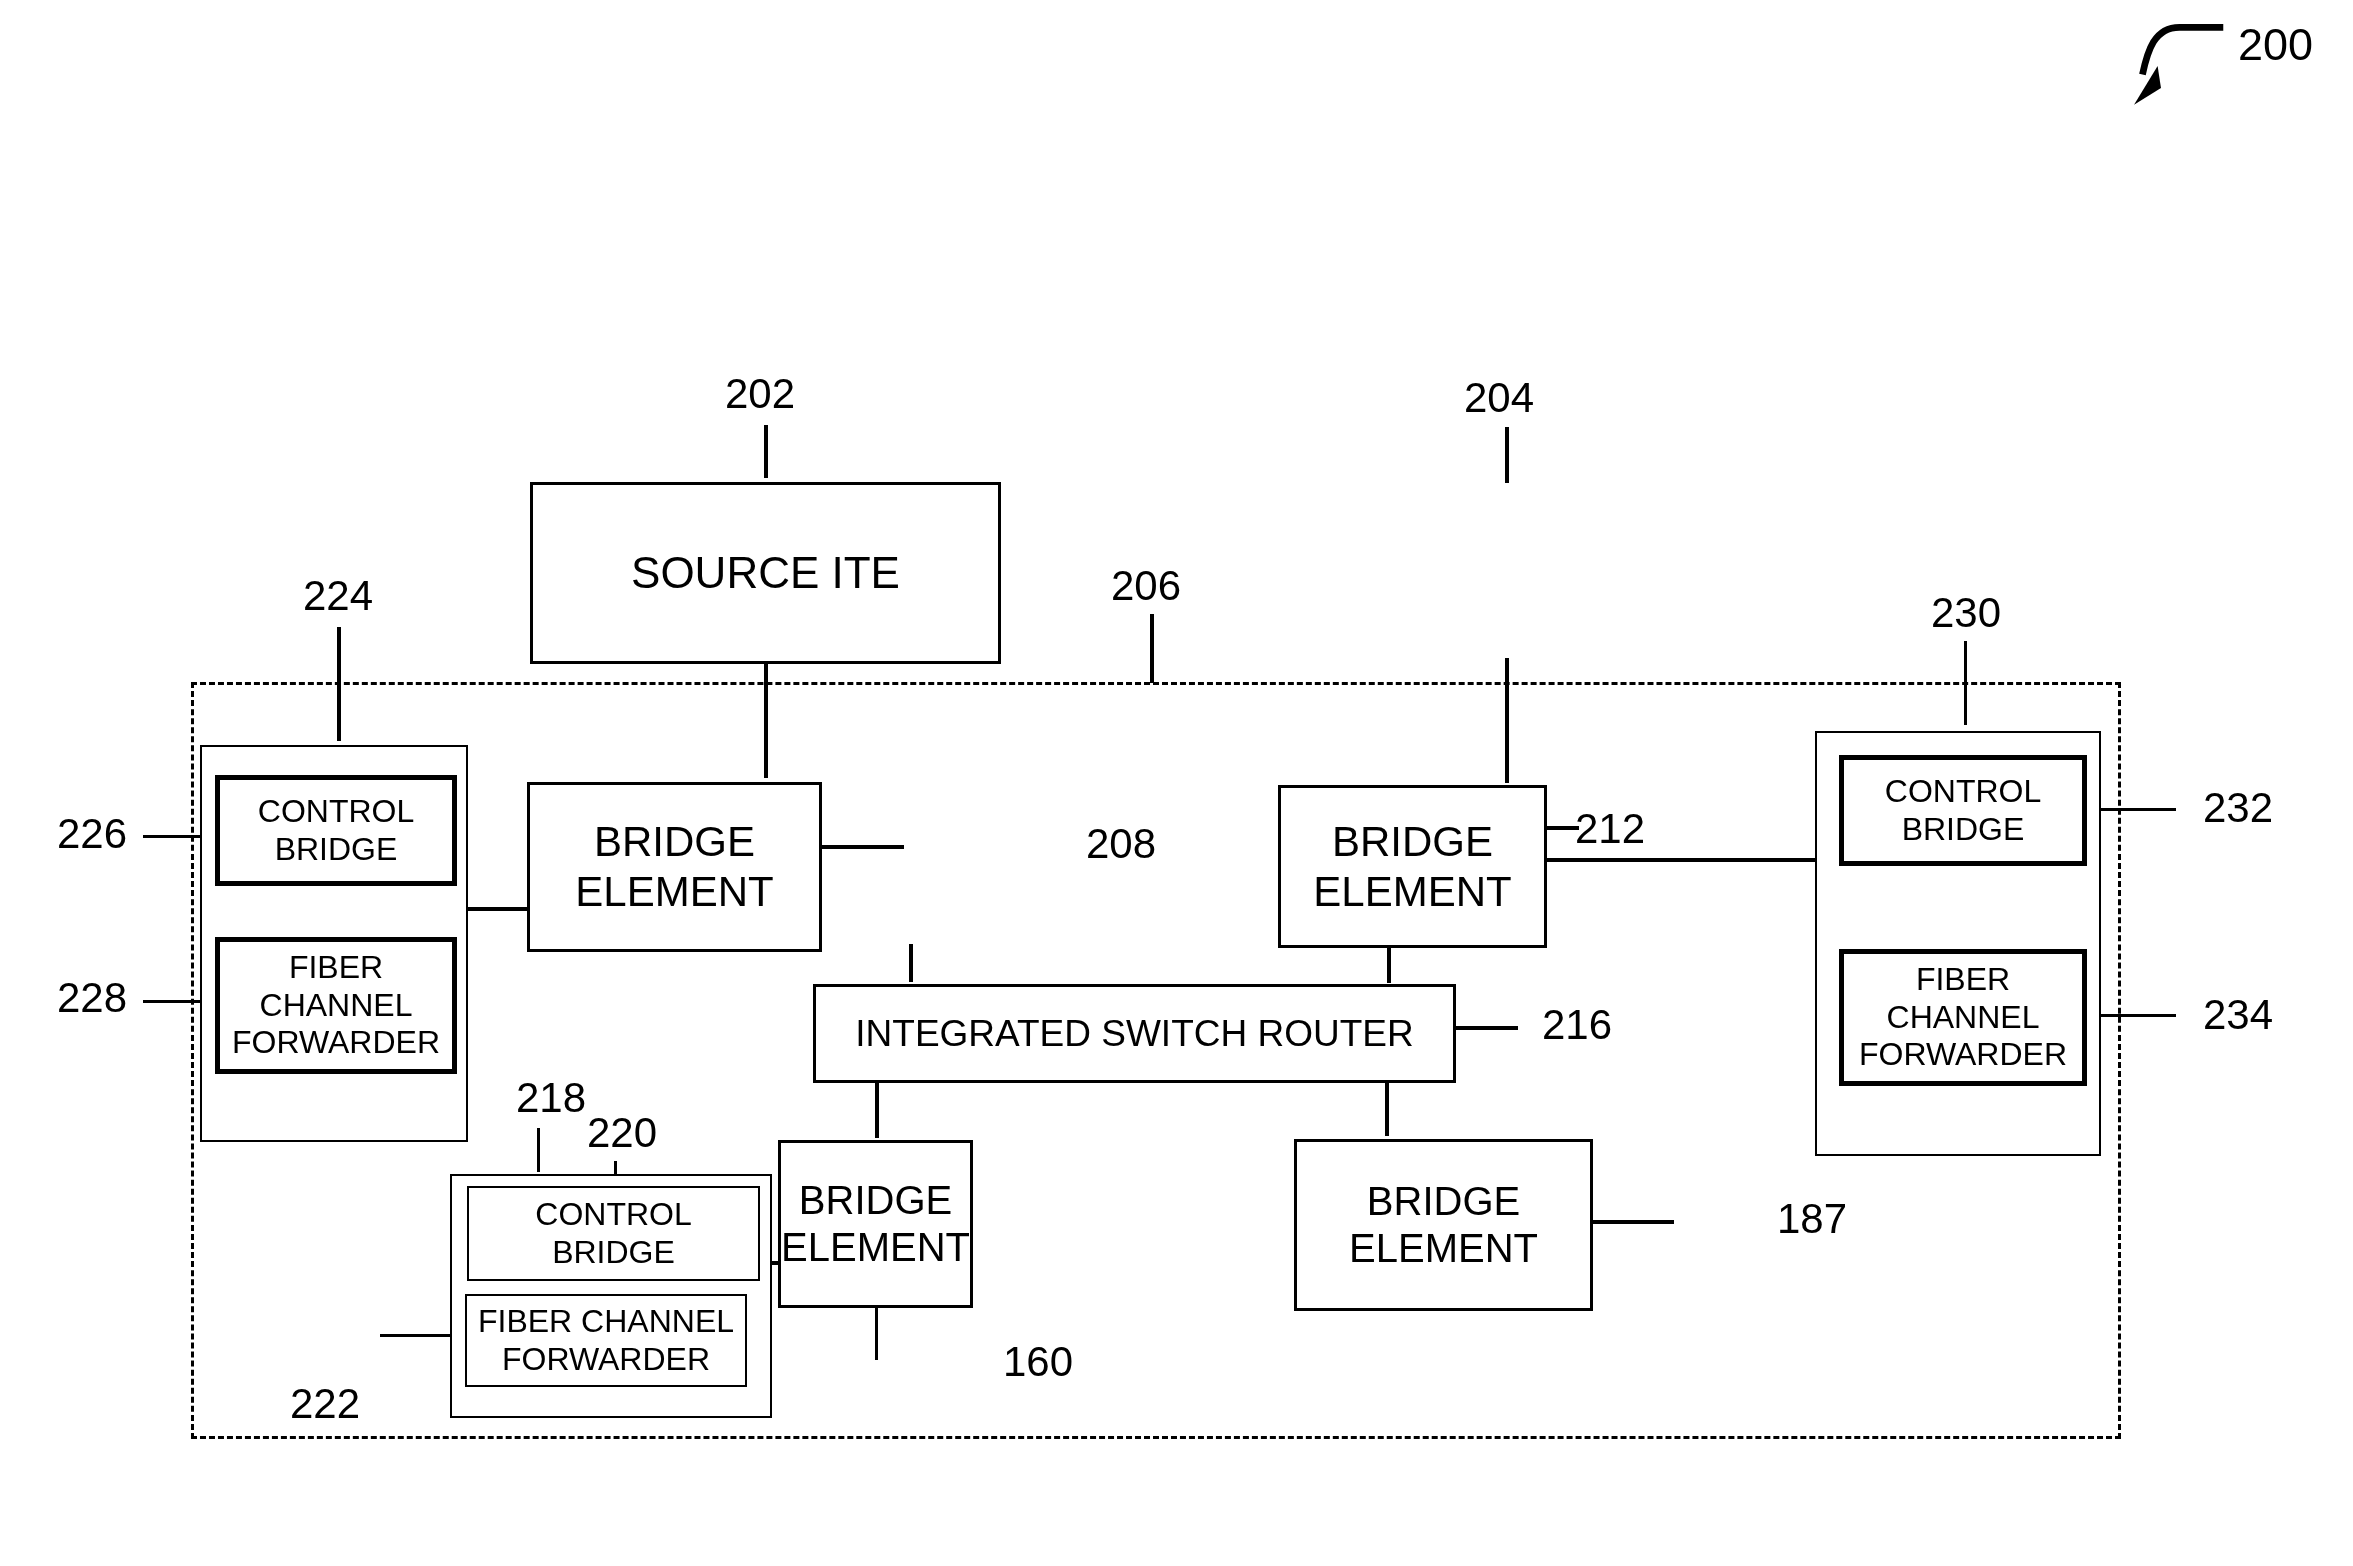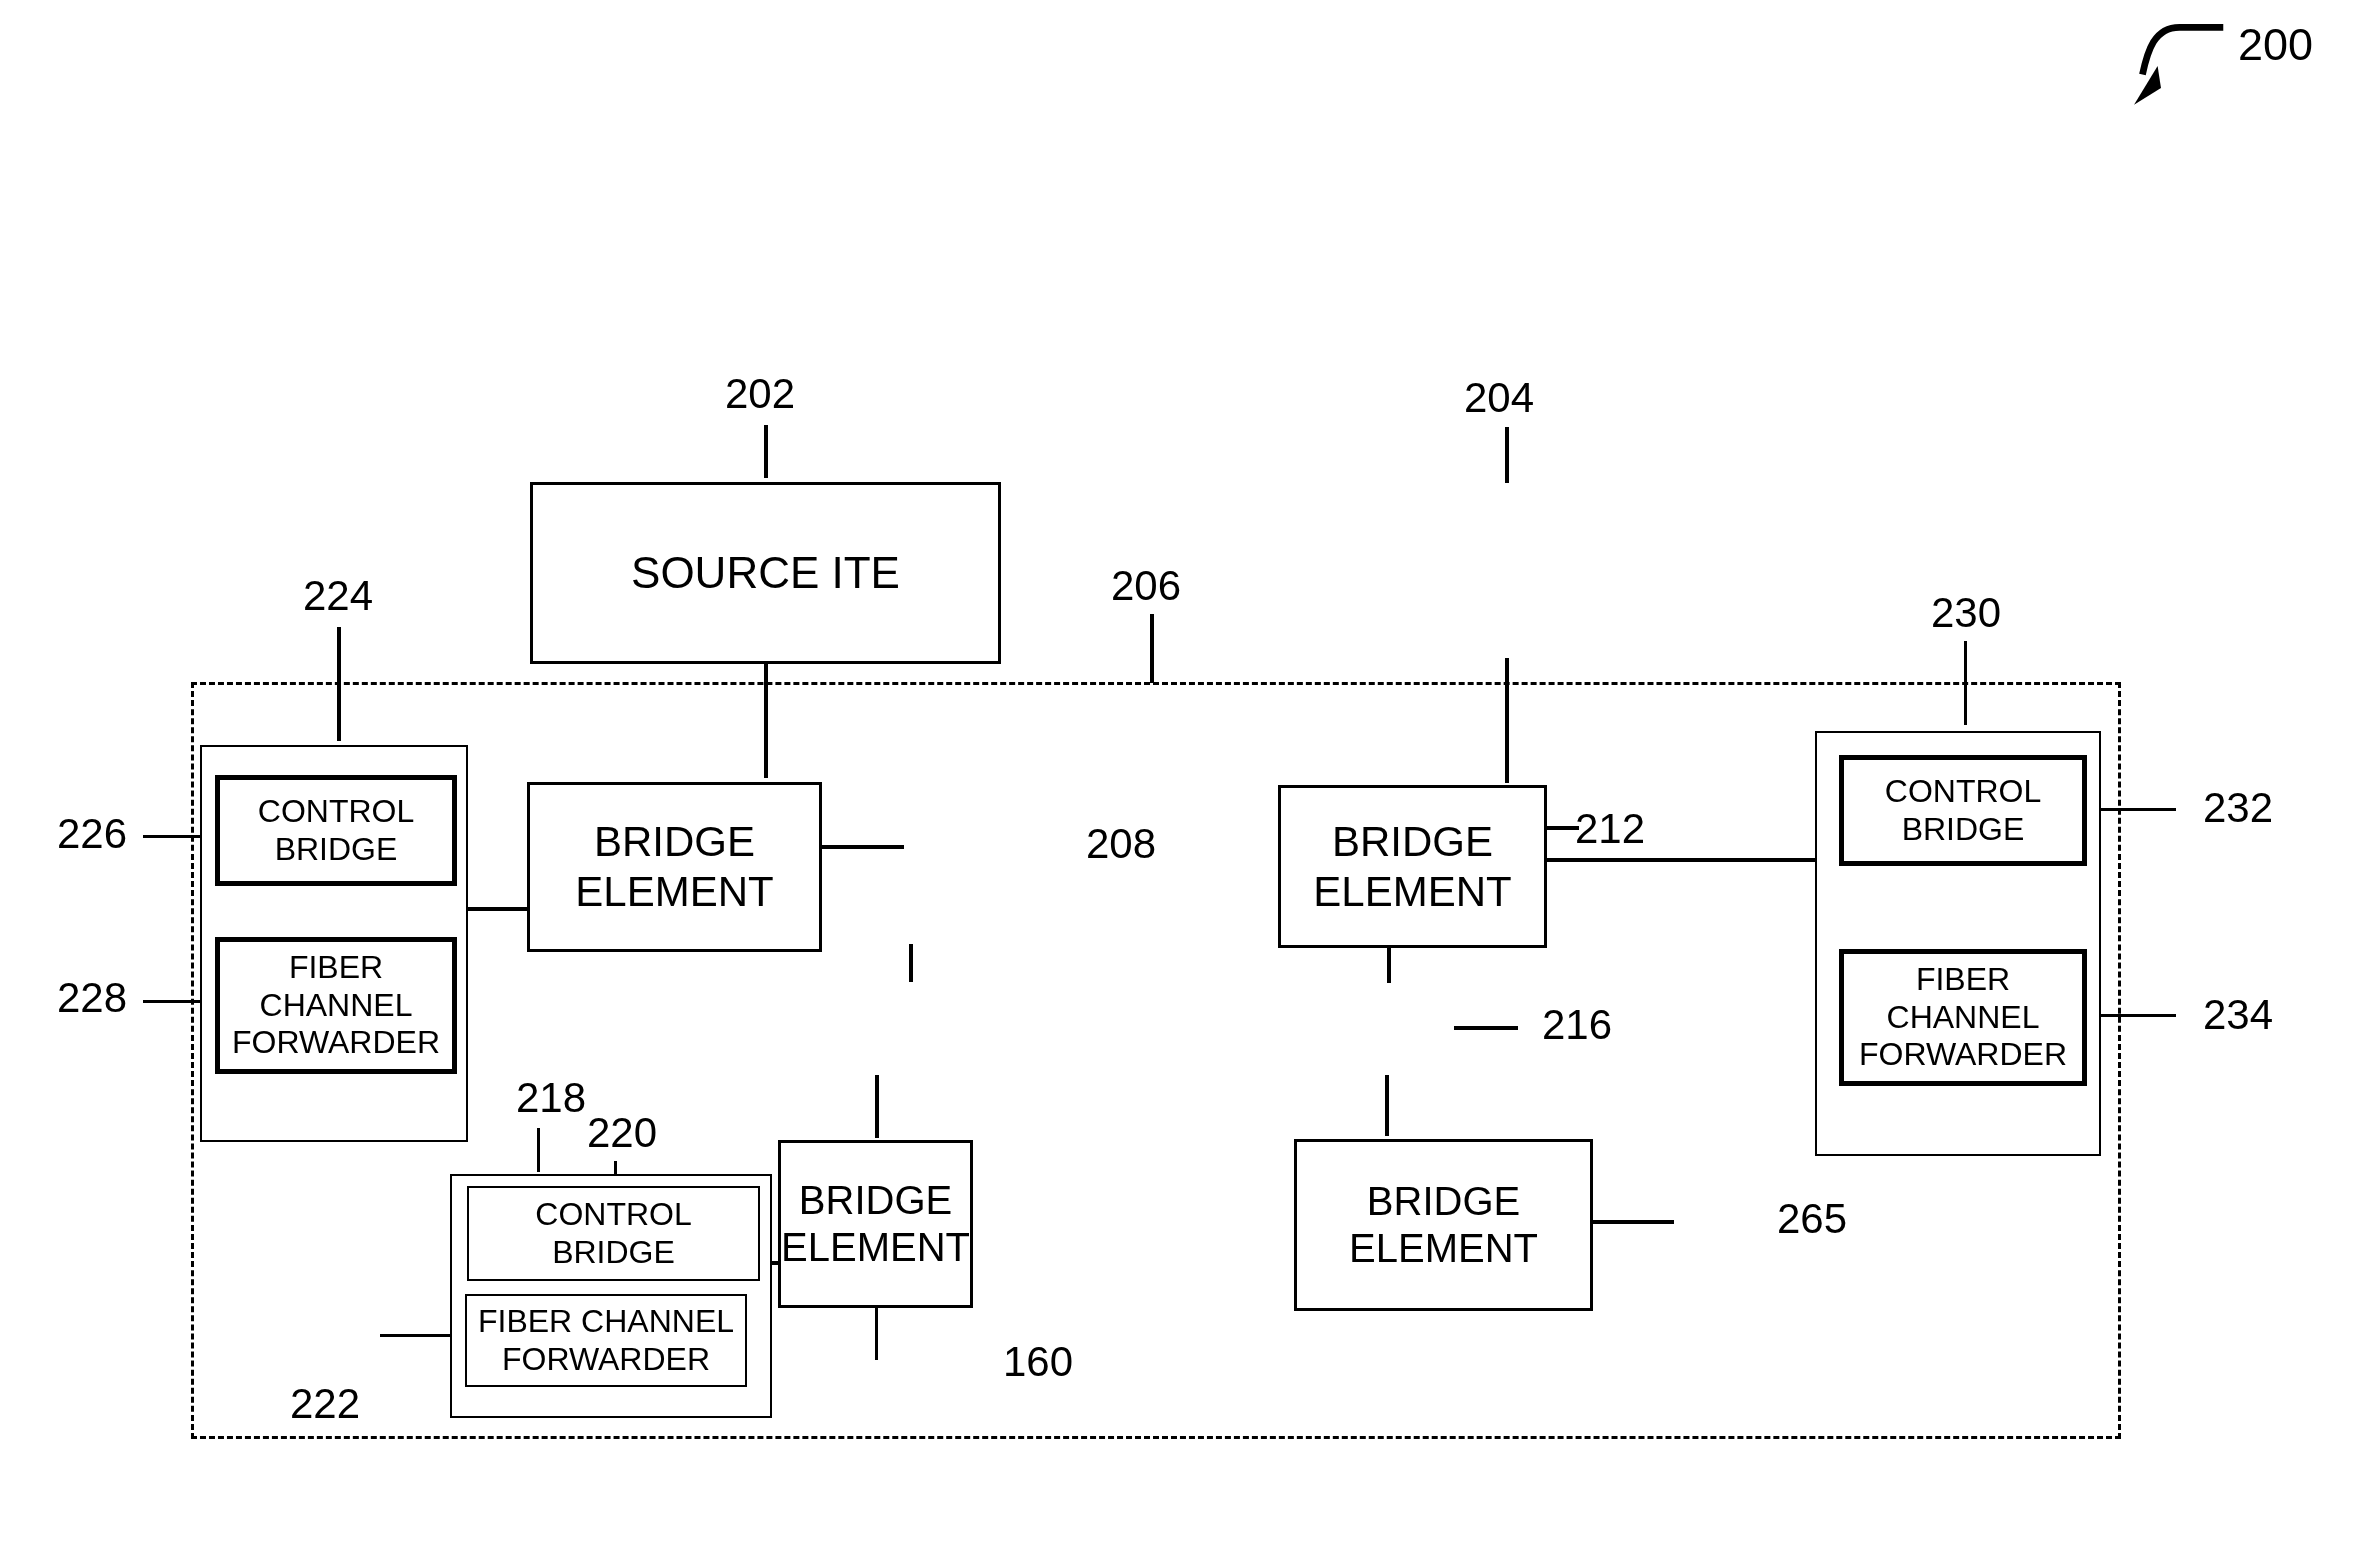--- a/index.html
+++ b/index.html
@@ -120,20 +120,23 @@
   <div class="box" style="left:1278px;top:779px;width:269px;height:163px;font-size:42px">
     <span>BRIDGE ELEMENT</span>
   </div>
   <div class="line h" style="left:1544px;top:826px;width:35px"></div>
   <div class="ref" style="left:1575px;top:805px">212</div>
 
   <div class="line h" style="left:1544px;top:858px;width:278px"></div>
 
   <div class="line v" style="left:1387px;top:941px;height:42px"></div>
 
+  <div class="box" style="left:813px;top:978px;width:643px;height:99px;font-size:37px">
+    <span>INTEGRATED SWITCH ROUTER</span>
+  </div>
   <div class="line h" style="left:1454px;top:1026px;width:64px"></div>
   <div class="ref" style="left:1542px;top:1001px">216</div>
 
   <div class="line v" style="left:875px;top:1075px;height:63px"></div>
   <div class="line v" style="left:1385px;top:1075px;height:61px"></div>
 
   <div class="ref" style="left:516px;top:1074px;font-size:42px">218</div>
   <div class="line thin v" style="left:537px;top:1128px;height:44px"></div>
 
   <div class="ref" style="left:587px;top:1109px;font-size:42px">220</div>
@@ -169,21 +172,21 @@
 
   <div class="ref" style="left:1003px;top:1338px">160</div>
 
   <div class="box" style="left:1294px;top:1133px;width:299px;height:172px;font-size:40px">
     <span>
       <span>BRIDGE</span><br>
       <span>ELEMENT</span>
     </span>
   </div>
   <div class="line h" style="left:1590px;top:1220px;width:84px"></div>
-  <div class="ref" style="left:1777px;top:1195px">265</div>
+  <div class="ref" style="left:1777px;top:1195px">187</div>
 
   <div class="ref" style="left:1931px;top:589px">230</div>
   <div class="line thin v" style="left:1964px;top:641px;height:84px"></div>
 
   <div class="box thin" style="left:1815px;top:725px;width:286px;height:425px"></div>
 
   <div class="box thick" style="left:1839px;top:749px;width:248px;height:111px;font-size:32px">
     <span>
       <span>CONTROL</span><br>
       <span>BRIDGE</span>

